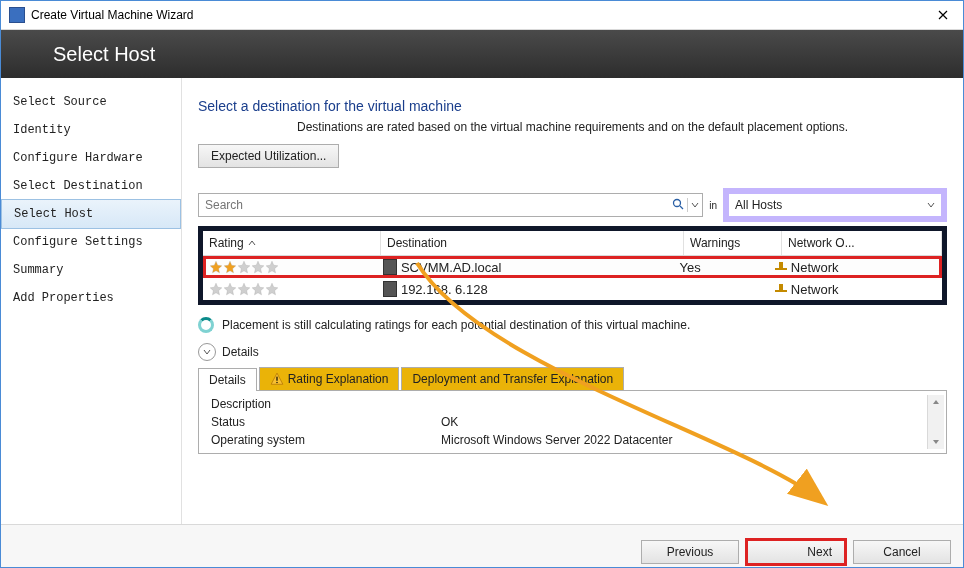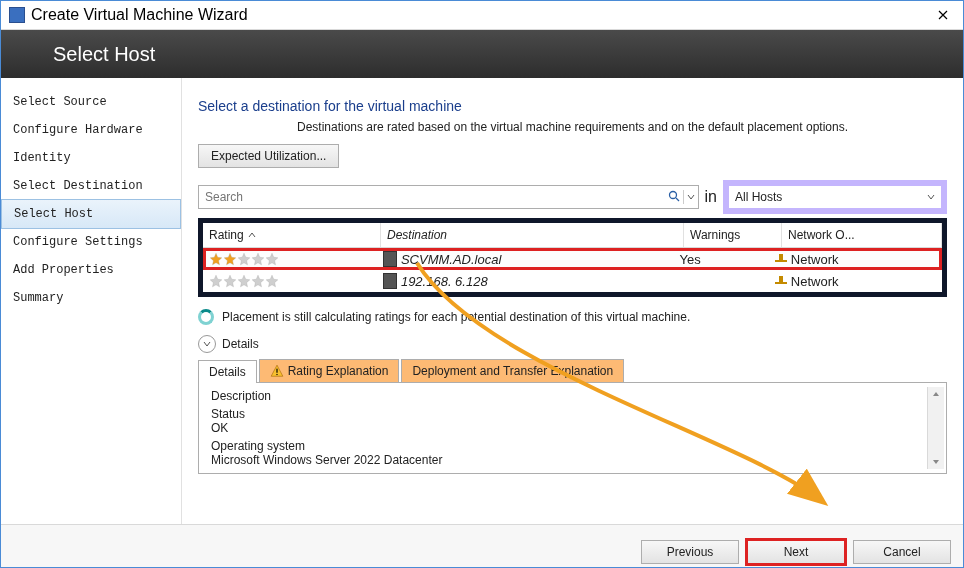--- a/index.html
+++ b/index.html
@@ -1,70 +1,70 @@
 <!DOCTYPE html>
 <html><head>
 <meta charset="utf-8">
 <style>
   html,body{margin:0;padding:0;font-family:"Segoe UI",Arial,sans-serif;font-size:12px;color:#222;background:#fff;}
   .window{width:964px;height:568px;border:1px solid #4a8bd6;box-sizing:border-box;display:flex;flex-direction:column;position:relative;}
   .titlebar{height:28px;display:flex;align-items:center;border-bottom:1px solid #d9d9d9;background:#fff;}
   .titlebar .app-icon{width:16px;height:16px;margin:0 6px 0 8px;background:#3a6fbf;border:1px solid #2a4f8f;box-sizing:border-box;}
-  .titlebar .title{flex:1;font-size:16px;color:#000;}
+  .titlebar .title{flex:1;font-size:12px;color:#000;}
   .titlebar .close{width:40px;height:28px;display:flex;align-items:center;justify-content:center;cursor:pointer;}
   .titlebar .close svg{width:10px;height:10px;}
   .banner{height:48px;background:linear-gradient(#4a4a4a,#2d2d2d);color:#fff;display:flex;align-items:center;padding-left:52px;font-size:20px;font-weight:300;}
   .body{flex:1;display:flex;min-height:0;}
   .sidebar{width:180px;border-right:1px solid #e1e1e1;padding-top:10px;background:#fff;font-family:Liberation Mono, monospace;}
   .sidebar .step{padding:7px 12px;font-size:12px;color:#222;cursor:pointer;}
   .sidebar .step.active{background:linear-gradient(#eaf3fb,#d7e8f7);border:1px solid #9cc1e3;margin:-1px 0;}
   .main{flex:1;display:flex;flex-direction:column;padding:20px 16px 0 16px;position:relative;min-width:0;}
   .heading{color:#1a3e8c;font-size:14px;margin-bottom:6px;}
   .subtext{font-size:12px;color:#222;margin-bottom:10px;text-align:center;}
   .btn{background:linear-gradient(#f7f7f7,#e3e3e3);border:1px solid #adadad;padding:4px 12px;font-size:12px;cursor:pointer;display:inline-block;}
-  .btn-row{margin-bottom:12px;}
+  .btn-row{margin-bottom:20px;}
   .searchrow{display:flex;align-items:center;gap:6px;margin-bottom:4px;}
   .searchbox{flex:1;display:flex;align-items:center;border:1px solid #adadad;height:22px;background:#fff;}
   .searchbox input{flex:1;border:none;outline:none;font-size:12px;padding:0 6px;color:#666;background:transparent;}
   .searchbox .mag{width:18px;text-align:center;}
   .searchbox .dd{width:14px;border-left:1px solid #ccc;text-align:center;}
-  .in-label{font-size:16px;}
+  .in-label{font-size:10px;}
   .scope{width:200px;height:22px;border:6px solid #c4b5fd;display:flex;align-items:center;padding:0 6px;justify-content:space-between;background:#fff;}
   .grid{border:5px solid #0f172a;}
   .grid-head{display:flex;background:#fff;height:24px;align-items:stretch;border-bottom:1px solid #d9d9d9;}
   .grid-head .col{border-right:1px solid #e1e1e1;padding:4px 6px;font-size:12px;display:flex;align-items:center;gap:4px;}
   .grid-body{background:#fff;}
   .grid-row{display:flex;height:22px;align-items:center;font-size:13px;}
   .grid-row.hl{outline:3px solid #d22;outline-offset:-3px;background:#fdfdfd;}
   .grid-row .cell{padding:0 6px;display:flex;align-items:center;gap:4px;}
-  .c-rating{width:165px;} .c-dest{width:290px;font-style:italic;} .c-warn{width:85px;} .c-ttype{width:152px;} .c-nopt{flex:1;}
+  .c-rating{width:165px;} .c-dest{width:290px;} .c-warn{width:85px;} .c-ttype{width:152px;} .c-nopt{flex:1;}
   .stars{display:flex;gap:0;}
   .star{width:14px;height:14px;}
   .host-icon{width:12px;height:14px;background:#555;border:1px solid #333;display:inline-block;}
   .net-icon{display:inline-block;width:12px;height:10px;position:relative;}
   .net-icon::before{content:"";position:absolute;left:0;right:0;top:6px;height:2px;background:#c48a00;}
   .net-icon::after{content:"";position:absolute;left:4px;top:0;width:4px;height:6px;background:#c48a00;}
   .status-row{display:flex;align-items:center;gap:8px;margin:12px 0 10px;}
   .spinner{width:16px;height:16px;border:3px solid #7fd2d2;border-top-color:#0a8a8a;border-radius:50%;box-sizing:border-box;}
   .expander{display:flex;align-items:center;gap:6px;font-size:12px;margin-bottom:6px;}
   .chev{width:16px;height:16px;border:1px solid #999;border-radius:50%;display:flex;align-items:center;justify-content:center;}
   .tabs{display:flex;border-bottom:1px solid #adadad;}
-  .tab{padding:4px 10px;border:1px solid #adadad;border-bottom:none;margin-right:2px;background:#fdba74;display:flex;align-items:center;gap:4px;font-size:12px;cursor:pointer;}
+  .tab{padding:4px 10px;border:1px solid #adadad;border-bottom:none;margin-right:2px;background:#eab308;display:flex;align-items:center;gap:4px;font-size:12px;cursor:pointer;}
   .tab.active{background:#fff;position:relative;top:1px;}
   .warn-ic{width:14px;height:14px;}
   .details-panel{border:1px solid #adadad;border-top:none;padding:4px 2px 4px 4px;display:flex;}
   .details-inner{flex:1;}
-  .drow{display:flex;font-size:12px;padding:2px 8px;flex-direction:column;}
+  .drow{display:flex;font-size:12px;padding:2px 8px;}
   .dlabel{width:230px;}
   .dval{flex:1;}
   .scrollbar{width:16px;background:#f1f1f1;border-left:1px solid #d9d9d9;display:flex;flex-direction:column;align-items:center;justify-content:space-between;}
   .sb-btn{width:14px;height:14px;display:flex;align-items:center;justify-content:center;}
   .footer{height:42px;border-top:1px solid #d9d9d9;display:flex;align-items:center;justify-content:flex-end;padding:0 12px;gap:8px;background:#f7f7f7;}
   .footer .btn{width:72px;text-align:center;margin-top:12px;}
-  .footer .btn.hl{outline:3px solid #d22;outline-offset:-1px;}
+  .footer .btn.hl{outline:3px solid #d22;outline-offset:-1px;text-align:right;}
   
   .arrow-overlay{position:absolute;left:0;top:0;width:100%;height:100%;pointer-events:none;}
 </style>
 </head>
 <body>
 
 <div class="window">
 
   <div class="titlebar">
     <div class="app-icon"></div>
@@ -77,27 +77,27 @@
   </div>
 
   <div class="banner">
     <span>Select Host</span>
   </div>
 
   <div class="body">
 
     <div class="sidebar" id="sidebar">
         <div class="step">Select Source</div>
+        <div class="step">Identity</div>
         <div class="step">Configure Hardware</div>
-        <div class="step">Identity</div>
         <div class="step">Select Destination</div>
         <div class="step active">Select Host</div>
         <div class="step">Configure Settings</div>
+        <div class="step">Summary</div>
         <div class="step">Add Properties</div>
-        <div class="step">Summary</div>
       </div>
 
     <div class="main">
       <div class="heading">Select a destination for the virtual machine</div>
       <div class="subtext">Destinations are rated based on the virtual machine requirements and on the default placement options.</div>
       <div class="btn-row">
         <span class="btn">Expected Utilization...</span>
       </div>
 
       <div class="searchrow">

